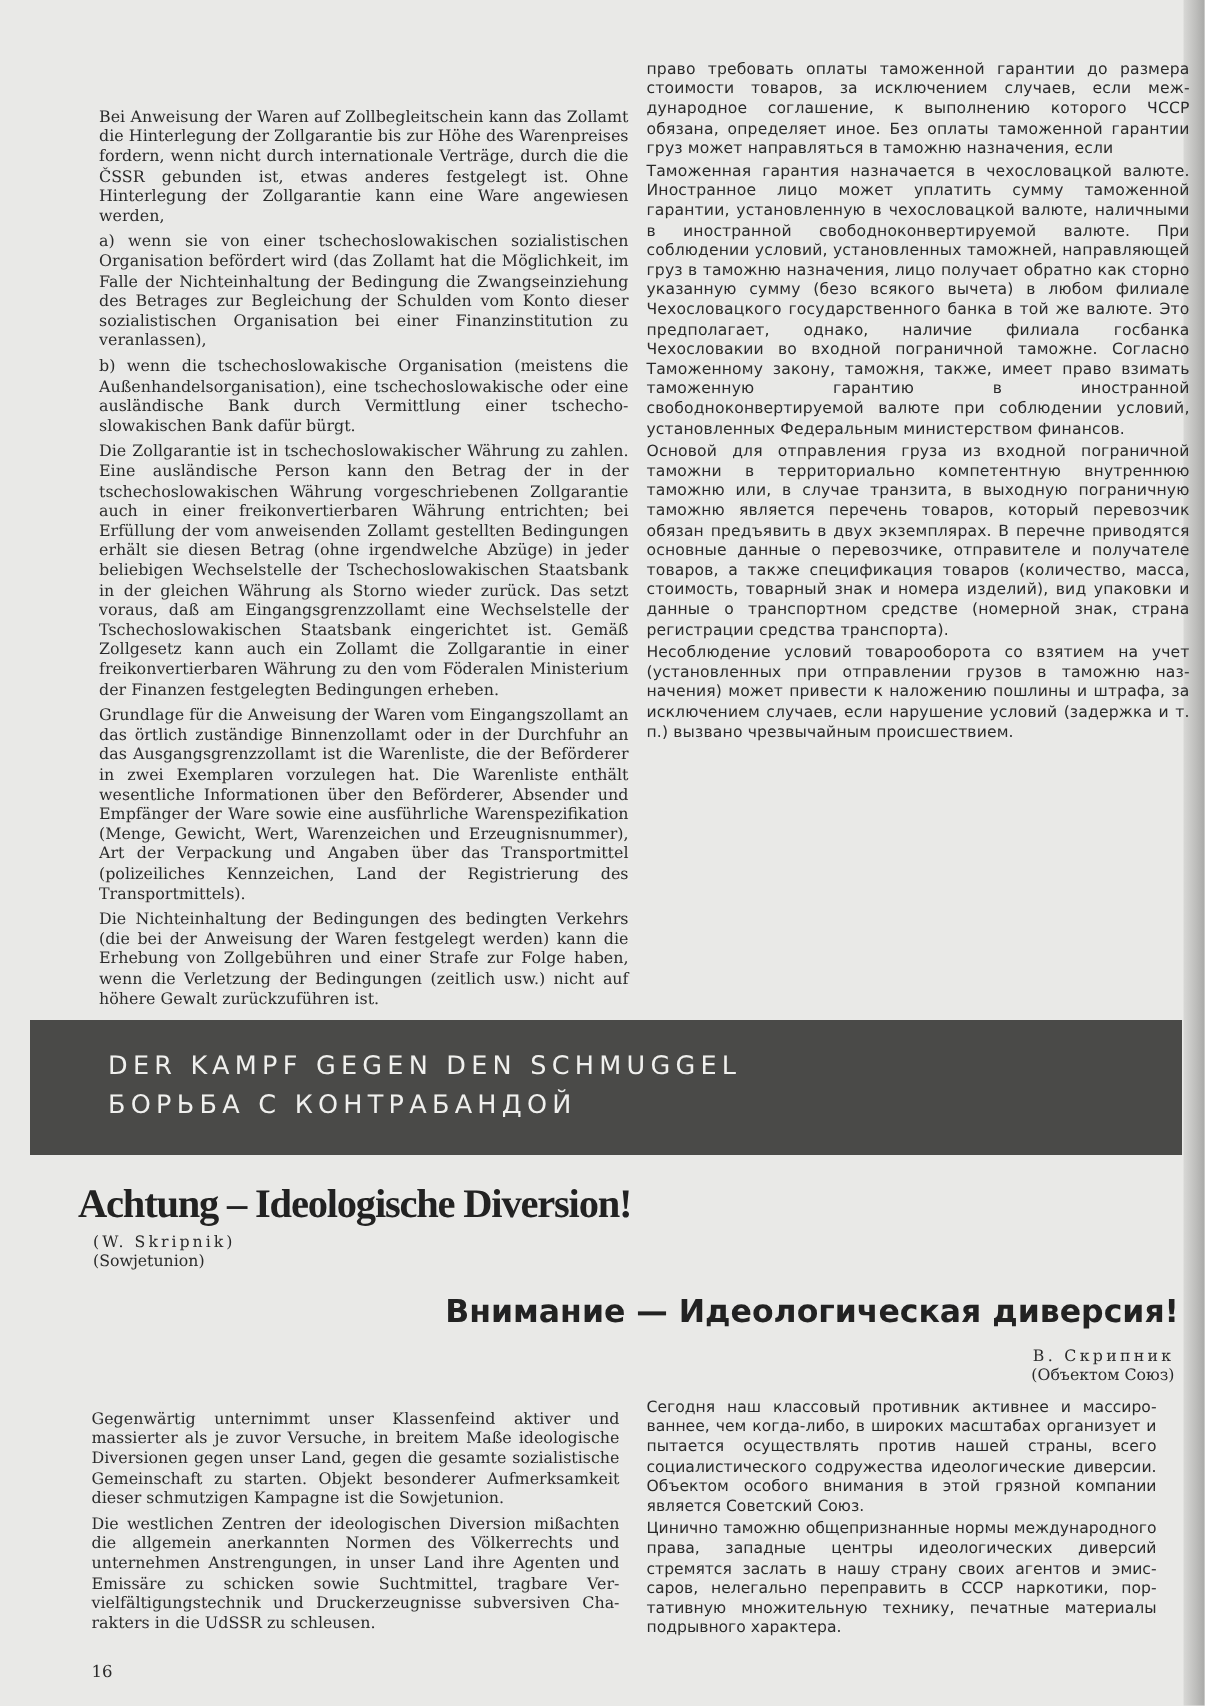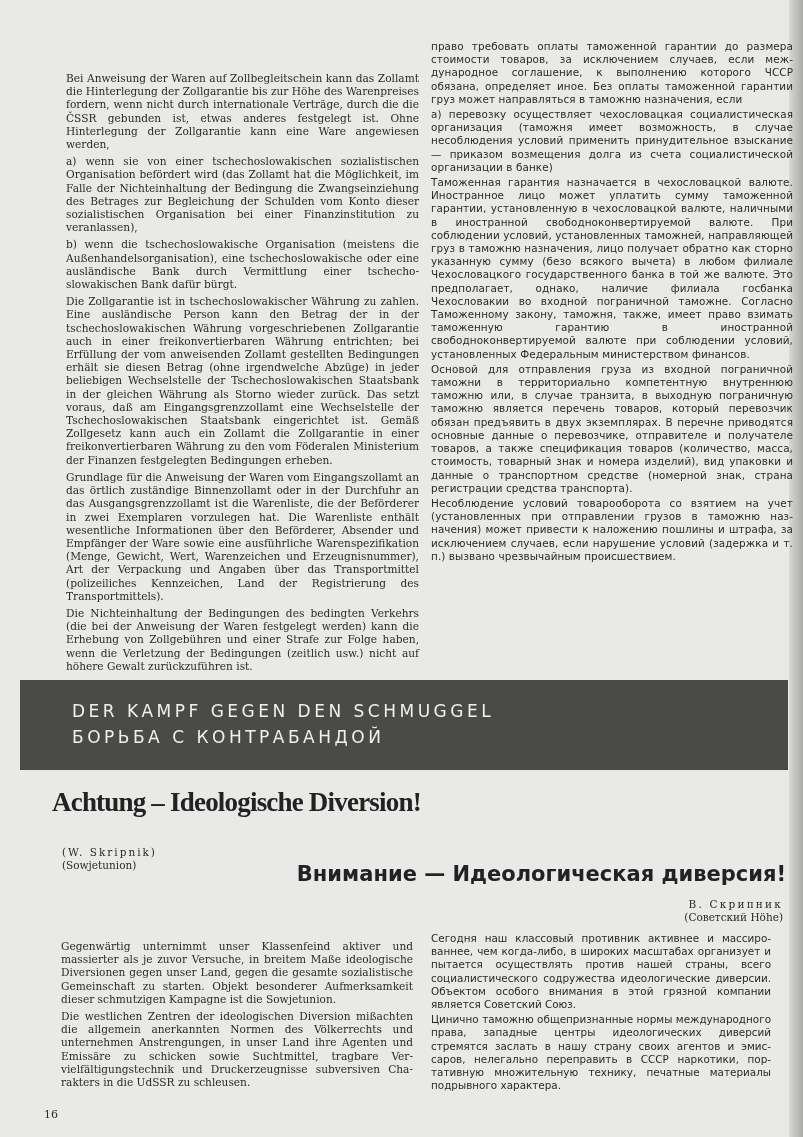--- a/index.html
+++ b/index.html
@@ -8,67 +8,66 @@
   .col{position:absolute;font-size:10.6px;line-height:13.2px;text-align:justify;hyphens:manual;}
   .col p{margin:0 0 4px 0;}
   #col-de-top{left:66px;top:40px;width:353px;margin-top:32px;}
   #col-ru-top{left:431px;top:40px;width:362px;font-family:"DejaVu Sans","Liberation Sans",sans-serif;font-size:10.4px;letter-spacing:0.1px;}
   #col-ru-top p{margin:0 0 2px 0;}
   .banner{position:absolute;left:20px;top:680px;width:768px;height:90px;background:#4a4a48;}
   .banner-line{position:absolute;left:52px;color:#f0f0ee;font-family:"DejaVu Sans","Liberation Sans",sans-serif;font-size:17px;letter-spacing:3.5px;}
   #banner-de{top:21px;text-align:center;}
   #banner-ru{top:47px;}
   .title-de{position:absolute;left:52px;top:787px;font-family:"Liberation Serif","DejaVu Serif",serif;font-weight:bold;font-size:27px;letter-spacing:-0.8px;color:#222;}
-  .author-de{position:absolute;left:62px;top:822px;font-size:10.5px;line-height:12.5px;margin-top:24px;}
+  .author-de{position:absolute;left:62px;top:822px;font-size:10.5px;line-height:12.5px;}
   .author-de .spaced{letter-spacing:2px;}
   .title-ru{position:absolute;right:17px;top:862px;font-family:"DejaVu Sans","Liberation Sans",sans-serif;font-weight:bold;font-size:21px;color:#222;}
   .author-ru{position:absolute;right:20px;top:898px;font-size:10.5px;line-height:12.5px;text-align:right;}
   .author-ru .spaced{letter-spacing:2.2px;}
   #col-de-bottom{left:61px;top:940px;width:352px;}
   #col-ru-bottom{left:431px;top:932px;width:356px;font-family:"DejaVu Sans","Liberation Sans",sans-serif;font-size:10.4px;}
   #col-ru-bottom p{margin:0 16px 2px 0;}
-  .page-num{position:absolute;left:44px;top:1108px;font-size:11px;}
+  .page-num{position:absolute;left:61px;top:1108px;font-size:11px;}
 </style>
 </head>
 <body>
 
 <div class="edge"></div>
 
 <div class="col" id="col-de-top">
   <p>Bei Anweisung der Waren auf Zollbegleitschein kann das Zollamt die Hinterlegung der Zollgarantie bis zur Höhe des Warenpreises fordern, wenn nicht durch internationale Ver­träge, durch die die ČSSR gebunden ist, etwas anderes fest­gelegt ist. Ohne Hinterlegung der Zollgarantie kann eine Ware angewiesen werden,</p>
   <p>a) wenn sie von einer tschechoslowakischen sozialistischen Organisation befördert wird (das Zollamt hat die Möglich­keit, im Falle der Nichteinhaltung der Bedingung die Zwangs­einziehung des Betrages zur Begleichung der Schulden vom Konto dieser sozialistischen Organisation bei einer Finanz­institution zu veranlassen),</p>
   <p>b) wenn die tschechoslowakische Organisation (meistens die Außenhandelsorganisation), eine tschechoslowakische oder eine ausländische Bank durch Vermittlung einer tschecho­slowakischen Bank dafür bürgt.</p>
   <p>Die Zollgarantie ist in tschechoslowakischer Währung zu zah­len. Eine ausländische Person kann den Betrag der in der tschechoslowakischen Währung vorgeschriebenen Zollgarantie auch in einer freikonvertierbaren Währung entrichten; bei Erfüllung der vom anweisenden Zollamt gestellten Bedin­gungen erhält sie diesen Betrag (ohne irgendwelche Abzüge) in jeder beliebigen Wechselstelle der Tschechoslowakischen Staatsbank in der gleichen Währung als Storno wieder zu­rück. Das setzt voraus, daß am Eingangsgrenzzollamt eine Wechselstelle der Tschechoslowakischen Staatsbank einge­richtet ist. Gemäß Zollgesetz kann auch ein Zollamt die Zoll­garantie in einer freikonvertierbaren Währung zu den vom Föderalen Ministerium der Finanzen festgelegten Bedingun­gen erheben.</p>
   <p>Grundlage für die Anweisung der Waren vom Eingangszoll­amt an das örtlich zuständige Binnenzollamt oder in der Durchfuhr an das Ausgangsgrenzzollamt ist die Warenliste, die der Beförderer in zwei Exemplaren vorzulegen hat. Die Warenliste enthält wesentliche Informationen über den Be­förderer, Absender und Empfänger der Ware sowie eine aus­führliche Warenspezifikation (Menge, Gewicht, Wert, Waren­zeichen und Erzeugnisnummer), Art der Verpackung und An­gaben über das Transportmittel (polizeiliches Kennzeichen, Land der Registrierung des Transportmittels).</p>
   <p>Die Nichteinhaltung der Bedingungen des bedingten Verkehrs (die bei der Anweisung der Waren festgelegt werden) kann die Erhebung von Zollgebühren und einer Strafe zur Folge haben, wenn die Verletzung der Bedingungen (zeitlich usw.) nicht auf höhere Gewalt zurückzuführen ist.</p>
 </div>
 
 <div class="col" id="col-ru-top">
   <p>право требовать оплаты таможенной гарантии до разме­ра стоимости товаров, за исключением случаев, если меж­дународное соглашение, к выполнению которого ЧССР обязана, определяет иное. Без оплаты таможенной га­рантии груз может направляться в таможню назначения, если</p>
-  <p>а) перевозку осуществляет чехословацкая социалистиче­ская организация (таможня имеет возможность, в слу­чае несоблюдения условий применить принудительное взыскание — приказом возмещения долга из счета со­циалистической организации в банке)</p>
   <p>Таможенная гарантия назначается в чехословацкой ва­люте. Иностранное лицо может уплатить сумму тамо­женной гарантии, установленную в чехословацкой ва­люте, наличными в иностранной свободноконвертируемой валюте. При соблюдении условий, установленных та­можней, направляющей груз в таможню назначения, ли­цо получает обратно как сторно указанную сумму (безо всякого вычета) в любом филиале Чехословацкого госу­дарственного банка в той же валюте. Это предполагает, однако, наличие филиала госбанка Чехословакии во входной пограничной таможне. Согласно Таможенному закону, таможня, также, имеет право взимать таможен­ную гарантию в иностранной свободноконвертируемой ва­люте при соблюдении условий, установленных Федераль­ным министерством финансов.</p>
   <p>Основой для отправления груза из входной пограничной таможни в территориально компетентную внутреннюю таможню или, в случае транзита, в выходную погранич­ную таможню является перечень товаров, который пере­возчик обязан предъявить в двух экземплярах. В переч­не приводятся основные данные о перевозчике, отпра­вителе и получателе товаров, а также спецификация товаров (количество, масса, стоимость, товарный знак и номера изделий), вид упаковки и данные о транспортном средстве (номерной знак, страна регистрации средства транспорта).</p>
   <p>Несоблюдение условий товарооборота со взятием на учет (установленных при отправлении грузов в таможню наз­начения) может привести к наложению пошлины и штра­фа, за исключением случаев, если нарушение условий (задержка и т. п.) вызвано чрезвычайным происшествием.</p>
 </div>
 
 <div class="banner">
   <div class="banner-line" id="banner-de">DER KAMPF GEGEN DEN SCHMUGGEL</div>
   <div class="banner-line" id="banner-ru">БОРЬБА С КОНТРАБАНДОЙ</div>
 </div>
 
 <div class="title-de">Achtung – Ideologische Diversion!</div>
 <div class="author-de">
   <div class="spaced">(W. Skripnik)</div>
   <div>(Sowjetunion)</div>
 </div>
 
 <div class="title-ru">Внимание — Идеологическая диверсия!</div>
 <div class="author-ru">
   <div class="spaced">В. Скрипник</div>
-  <div>(Советский Höhe)</div>
+  <div>(Объектом Союз)</div>
 </div>
 
 <div class="col" id="col-de-bottom">
   <p>Gegenwärtig unternimmt unser Klassenfeind aktiver und massierter als je zuvor Versuche, in breitem Maße ideologi­sche Diversionen gegen unser Land, gegen die gesamte so­zialistische Gemeinschaft zu starten. Objekt besonderer Auf­merksamkeit dieser schmutzigen Kampagne ist die Sowjet­union.</p>
   <p>Die westlichen Zentren der ideologischen Diversion mißach­ten die allgemein anerkannten Normen des Völkerrechts und unternehmen Anstrengungen, in unser Land ihre Agenten und Emissäre zu schicken sowie Suchtmittel, tragbare Ver­vielfältigungstechnik und Druckerzeugnisse subversiven Cha­rakters in die UdSSR zu schleusen.</p>
 </div>
 
 <div class="col" id="col-ru-bottom">
   <p>Сегодня наш классовый противник активнее и массиро­ваннее, чем когда-либо, в широких масштабах органи­зует и пытается осуществлять против нашей страны, все­го социалистического содружества идеологические ди­версии. Объектом особого внимания в этой грязной ком­пании является Советский Союз.</p>
   <p>Цинично таможню общепризнанные нормы международ­ного права, западные центры идеологических диверсий стремятся заслать в нашу страну своих агентов и эмис­саров, нелегально переправить в СССР наркотики, пор­тативную множительную технику, печатные материалы подрывного характера.</p>

